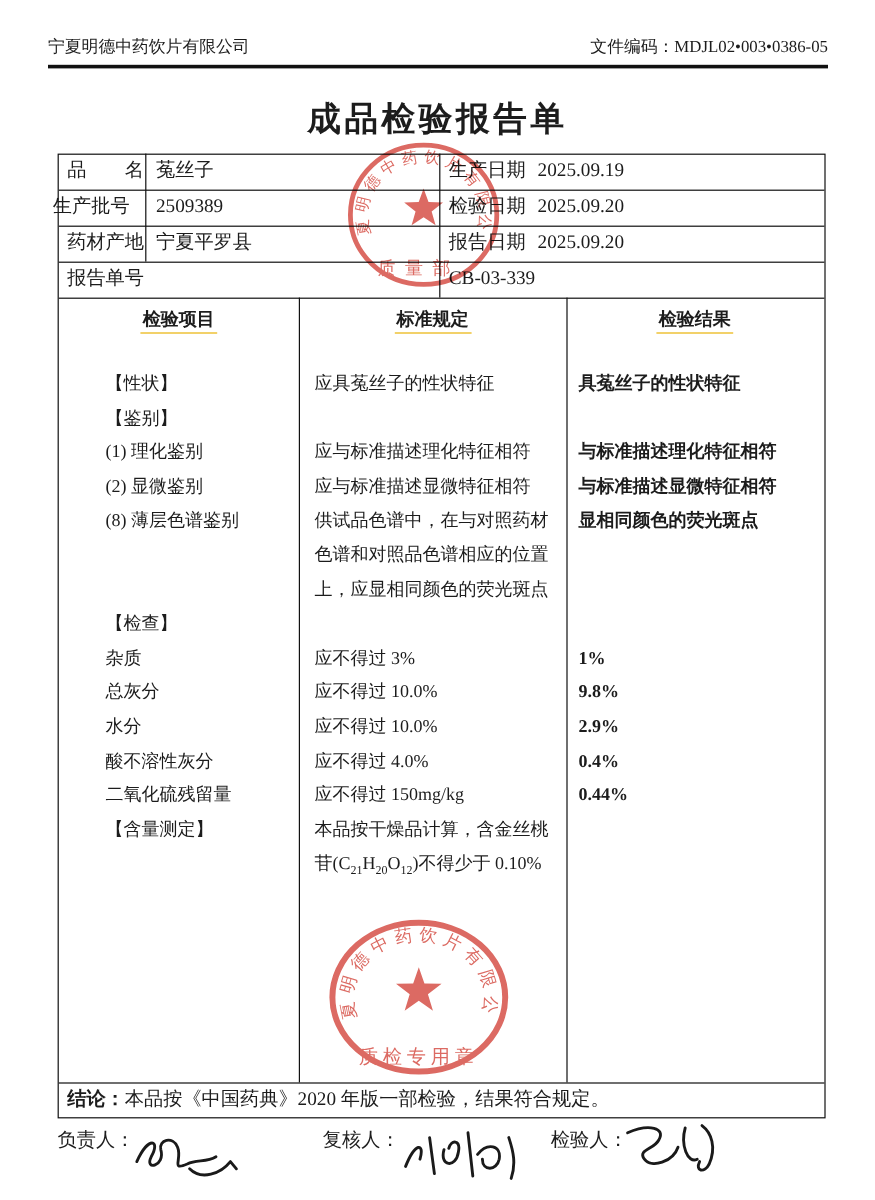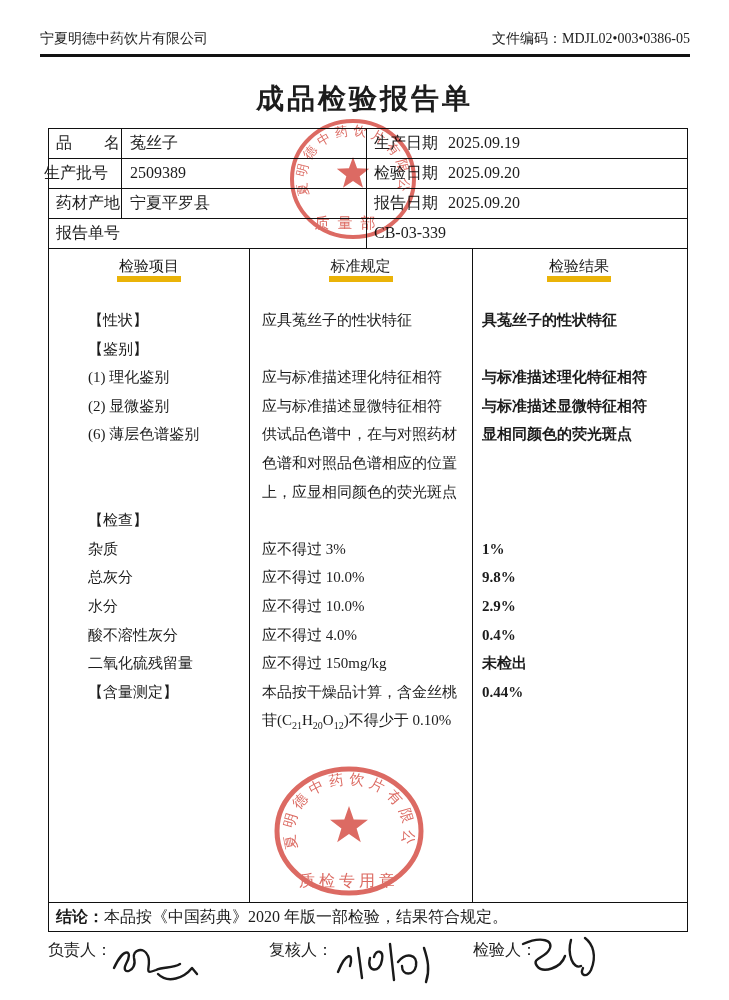--- a/index.html
+++ b/index.html
@@ -13,21 +13,21 @@
   .topbar{position:absolute;left:40px;right:39px;top:30px;display:flex;justify-content:space-between;font-size:14px;}
   .toprule{position:absolute;left:40px;right:39px;top:54px;height:3px;background:#111;}
   .title{position:absolute;left:0;right:0;top:80px;text-align:center;font-size:28px;font-weight:bold;letter-spacing:3px;}
   
   .reportbox{position:absolute;left:48px;top:128px;width:638px;height:802px;border:1.5px solid #111;}
   
   .inforow{position:absolute;height:30px;line-height:30px;font-size:16px;white-space:nowrap;}
   .jlabel{display:inline-block;width:64px;text-align:justify;text-align-last:justify;}
   
   .th{position:absolute;top:257px;text-align:center;font-size:15px;}
-  .th span{border-bottom:6px solid #eab308;padding:0 2px 2px 2px;}
+  .th span{border-bottom:1px solid #eab308;padding:0 2px 2px 2px;font-weight:bold;}
   
   .bodycol{position:absolute;top:306px;font-size:15px;}
   .ln{height:28.6px;line-height:28.6px;white-space:nowrap;}
   .sp1{height:28.6px;}
   .sp2{height:57.2px;}
   .m3{height:85.8px;line-height:28.6px;}
   .m2{height:57.2px;line-height:28.6px;}
   sub.f{font-size:10px;}
   
   .conclrow{position:absolute;left:49px;top:902px;width:630px;height:29px;line-height:29px;font-size:16px;padding-left:7px;white-space:nowrap;}
@@ -85,21 +85,21 @@
 
   <div class="th" style="left:49px;width:200px;"><span>检验项目</span></div>
   <div class="th" style="left:249px;width:223px;"><span>标准规定</span></div>
   <div class="th" style="left:472px;width:214px;"><span>检验结果</span></div>
 
   <div class="bodycol" style="left:58px;width:186px;margin-left:30px;">
     <div class="ln">【性状】</div>
     <div class="ln">【鉴别】</div>
     <div class="ln">(1) 理化鉴别</div>
     <div class="ln">(2) 显微鉴别</div>
-    <div class="ln">(6) 薄层色谱鉴别</div>
+    <div class="ln">(8) 薄层色谱鉴别</div>
     <div class="sp2"></div>
     <div class="ln">【检查】</div>
     <div class="ln">杂质</div>
     <div class="ln">总灰分</div>
     <div class="ln">水分</div>
     <div class="ln">酸不溶性灰分</div>
     <div class="ln">二氧化硫残留量</div>
     <div class="ln">【含量测定】</div>
   </div>
 
@@ -122,38 +122,37 @@
     <div class="ln">具菟丝子的性状特征</div>
     <div class="sp1"></div>
     <div class="ln">与标准描述理化特征相符</div>
     <div class="ln">与标准描述显微特征相符</div>
     <div class="m3">显相同颜色的荧光斑点</div>
     <div class="sp1"></div>
     <div class="ln">1%</div>
     <div class="ln">9.8%</div>
     <div class="ln">2.9%</div>
     <div class="ln">0.4%</div>
-    <div class="ln">未检出</div>
     <div class="ln">0.44%</div>
   </div>
 
   <div class="conclrow">
     <b>结论：</b><span>本品按《中国药典》2020 年版一部检验，结果符合规定。</span>
   </div>
 
   <div class="sigrow">
     <span class="siglabel" style="left:48px;">负责人：</span>
     <svg class="sig" style="left:100px;top:0;" width="115" height="55" viewBox="0 0 115 55">
       <path d="M14,30 C24,8 34,12 26,26 C20,38 38,34 34,20 C32,12 44,8 48,18 C52,28 42,38 56,32 C64,28 72,31 80,26 M58,36 C68,46 84,40 92,30 L97,36"></path>
     </svg>
     <span class="siglabel" style="left:269px;text-align:right;">复核人：</span>
     <svg class="sig" style="left:330px;top:-4px;" width="120" height="60" viewBox="0 0 120 60">
       <path d="M8,38 C16,18 24,18 20,32 M28,14 L32,44 M40,24 C36,38 50,40 52,26 C54,16 46,15 44,23 M60,10 L64,46 M68,28 C76,18 88,20 86,32 C84,42 72,42 72,32 M94,14 C98,26 100,36 96,48"></path>
     </svg>
-    <span class="siglabel" style="left:473px;">检验人：</span>
+    <span class="siglabel" style="left:459px;">检验人：</span>
     <svg class="sig" style="left:515px;top:-8px;" width="100" height="62" viewBox="0 0 100 62">
       <path d="M8,14 C26,6 40,10 34,20 C30,28 16,28 22,36 C28,44 46,38 50,26 M56,10 C52,24 58,40 66,36 M70,8 C78,14 82,26 76,40 C72,48 64,46 68,38"></path>
     </svg>
   </div>
 
   <svg class="stamp" style="left:288px;top:116px;" width="130" height="128" viewBox="0 0 130 128">
     <ellipse cx="65" cy="63" rx="61" ry="58" fill="none" stroke="#d3453b" stroke-width="4"></ellipse>
     <path id="arc-top-stamp" d="M 22.4,81.6 A 47,44 0 1 1 107.6,81.6" fill="none"></path>
     <text font-size="13" fill="#d3453b" letter-spacing="4.5" text-anchor="middle"><textPath href="#arc-top-stamp" startOffset="50%">宁夏明德中药饮片有限公司</textPath></text>
     <polygon points="65,41 69.1,52.3 81.2,52.7 71.7,60.2 75,71.8 65,65 55,71.8 58.3,60.2 48.8,52.7 60.9,52.3" fill="#d3453b"></polygon>

